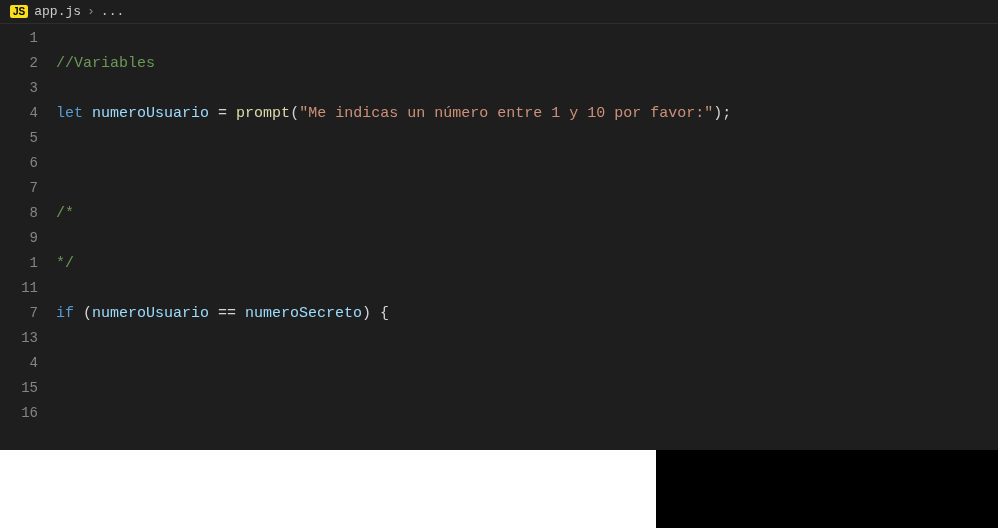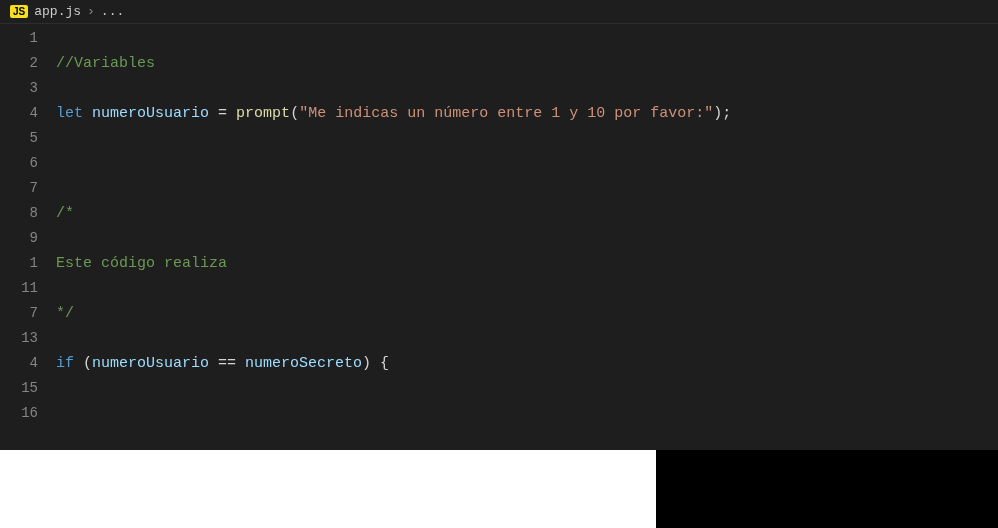--- a/index.html
+++ b/index.html
@@ -120,21 +120,20 @@
     <div class="line">13</div>
     <div class="line">4</div>
     <div class="line">15</div>
     <div class="line">16</div>
   </div>
   <div class="code">
 <div class="line"><span class="comment">//Variables</span></div>
 <div class="line"><span class="keyword">let</span> <span class="varname">numeroUsuario</span> <span class="punct">=</span> <span class="funcname">prompt</span><span class="punct">(</span><span class="string">"Me indicas un número entre 1 y 10 por favor:"</span><span class="punct">);</span></div>
 <div class="line"></div>
 <div class="line"><span class="comment">/*</span></div>
-<div class="line"><span class="comment">Este código realiza</span></div>
 <div class="line"><span class="comment">*/</span></div>
 <div class="line"><span class="keyword">if</span><span class="punct"> (</span><span class="varname">numeroUsuario</span><span class="punct"> == </span><span class="varname">numeroSecreto</span><span class="punct">) {</span></div>
 
 
 
 
 
 
   </div>
 </div>

